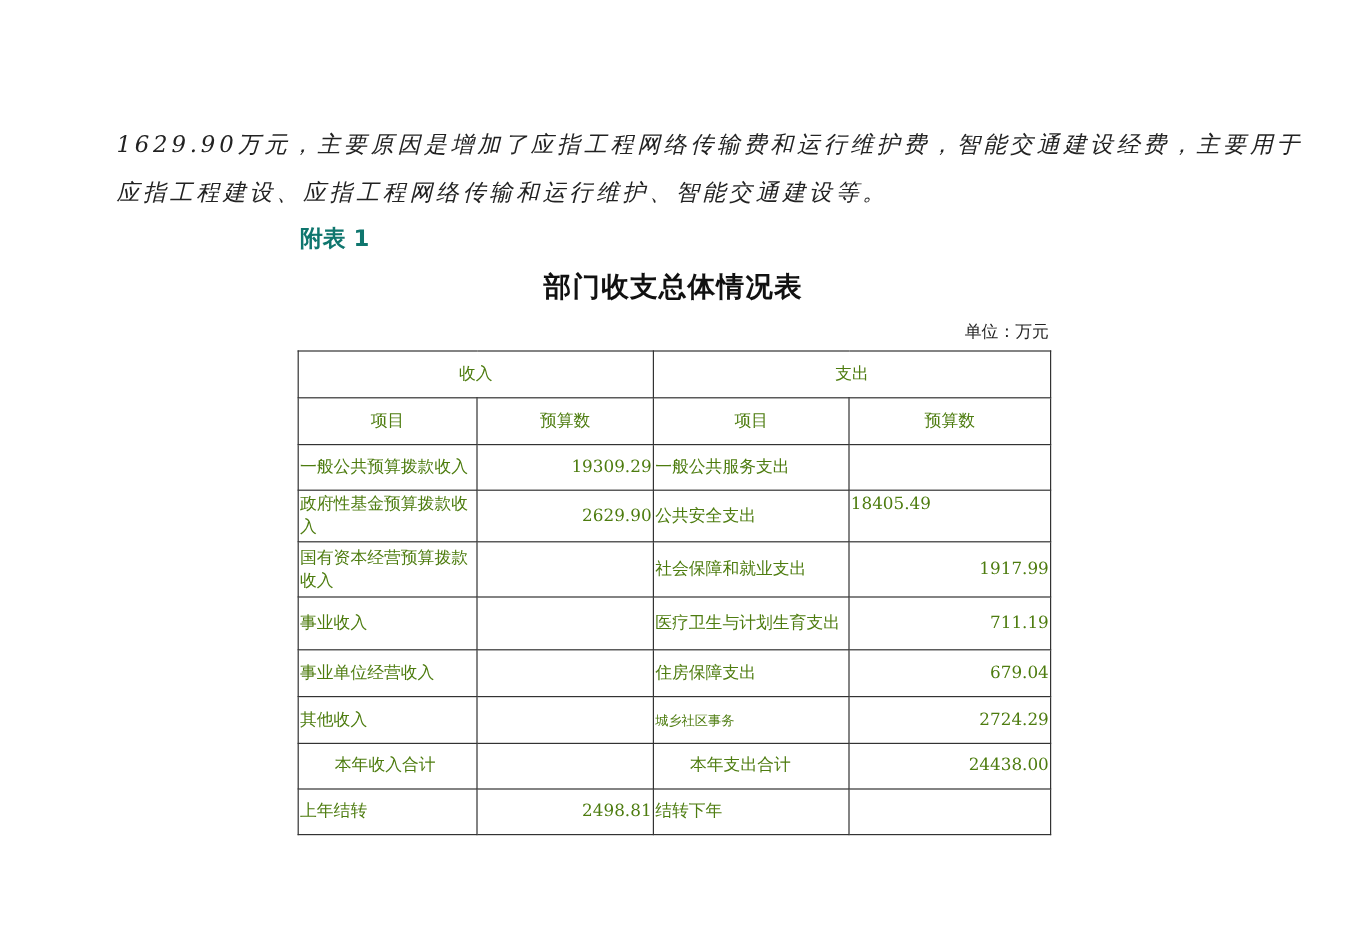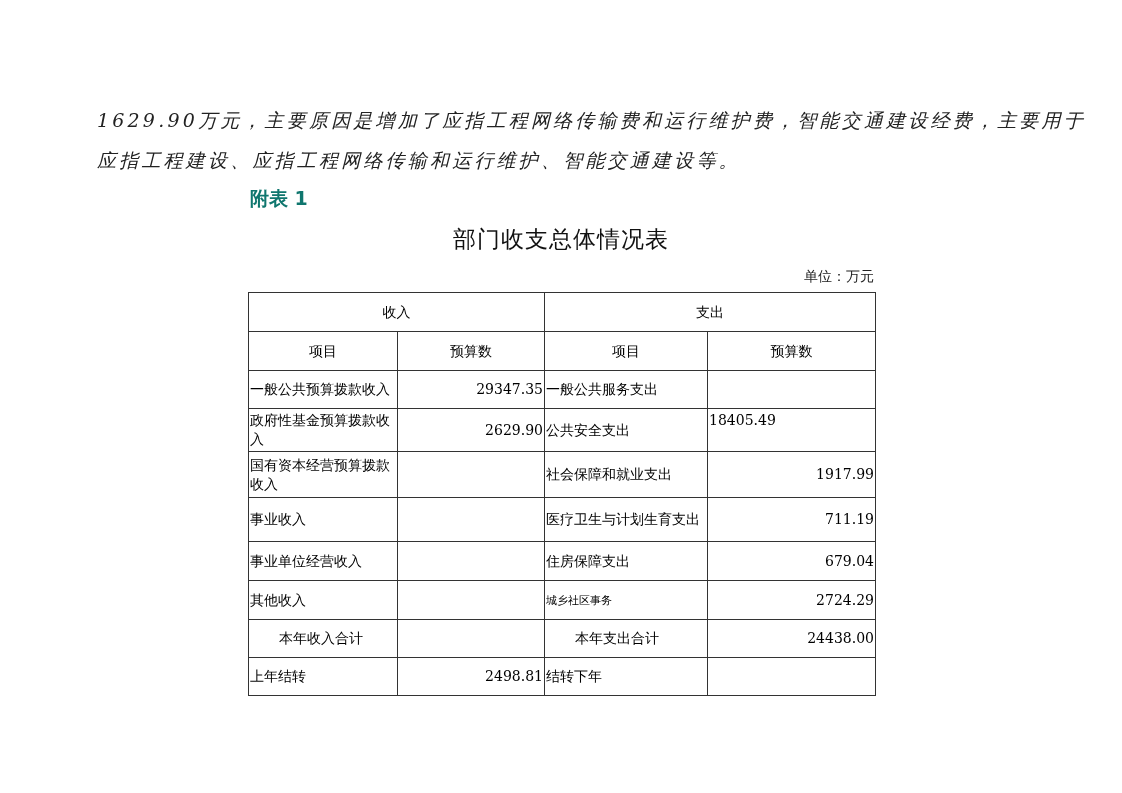--- a/index.html
+++ b/index.html
@@ -12,28 +12,28 @@
     white-space: nowrap; color: #222; font-style: italic;
   }
   #line1 { top: 108px; }
   #line2 { top: 148px; }
   .appendix {
     position: absolute; left: 250px; top: 186px; font-size: 19px; font-weight: bold;
     font-family: "DejaVu Sans", "Liberation Sans", sans-serif; color: #0f766e;
   }
   .table-title {
     position: absolute; left: 0; width: 1122px; top: 224px; text-align: center;
-    font-size: 23px; font-weight: normal; letter-spacing: 1px; color: #111;
+    font-size: 23px; font-weight: bold; letter-spacing: 1px; color: #111;
   }
   .unit {
     position: absolute; right: 248px; top: 268px; font-size: 14px; color: #222;
   }
   table.budget {
     position: absolute; left: 248px; top: 292px; width: 627px;
-    border-collapse: collapse; table-layout: fixed; font-size: 14px; color: #000000;
+    border-collapse: collapse; table-layout: fixed; font-size: 14px; color: #4d7c0f;
   }
   table.budget td {
     border: 1.3px solid #333; padding: 0 1px; vertical-align: middle;
     line-height: 19px; overflow: hidden;
   }
   .c { text-align: center; }
   .r { text-align: right; }
   .r-top { text-align: left; vertical-align: top !important; padding-top: 2px !important; }
   .small { font-size: 11px; }
   .indent { padding-left: 30px !important; }
@@ -63,21 +63,21 @@
     <td colspan="2" class="c">支出</td>
   </tr>
   <tr style="height:39px">
     <td class="c">项目</td>
     <td class="c">预算数</td>
     <td class="c">项目</td>
     <td class="c">预算数</td>
   </tr>
   <tr style="height:38px">
     <td>一般公共预算拨款收入</td>
-    <td class="r">29347.35</td>
+    <td class="r">19309.29</td>
     <td>一般公共服务支出</td>
     <td class="r"></td>
   </tr>
   <tr style="height:43px">
     <td>政府性基金预算拨款收入</td>
     <td class="r">2629.90</td>
     <td>公共安全支出</td>
     <td class="r-top">18405.49</td>
   </tr>
   <tr style="height:46px">

